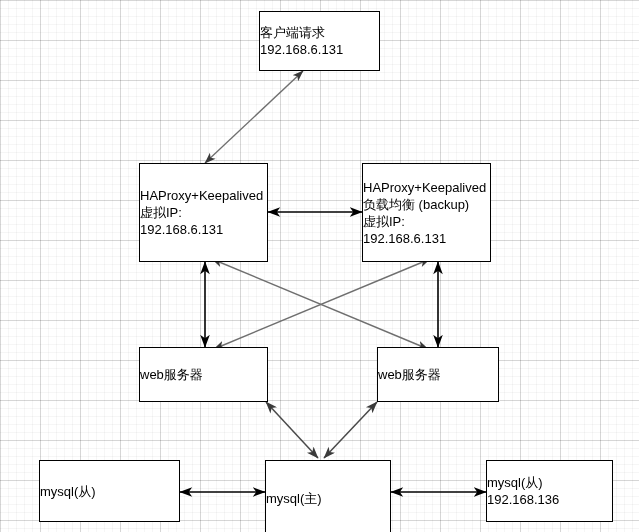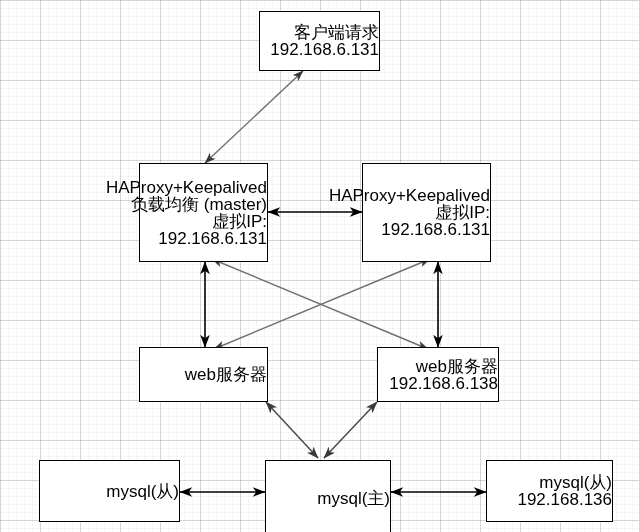--- a/index.html
+++ b/index.html
@@ -34,24 +34,24 @@
     height: 532px;
     pointer-events: none;
   }
   .node {
     position: absolute;
     box-sizing: border-box;
     border: 1px solid #000000;
     background: #ffffff;
     display: flex;
     flex-direction: column;
-    align-items: flex-end;
+    align-items: flex-start;
     justify-content: center;
     text-align: center;
-    font-size: 17px;
+    font-size: 13px;
     line-height: 17px;
     color: #000000;
     z-index: 2;
   }
   .node .ln { display: block; white-space: nowrap; }
 </style>
 </head>
 <body>
 
 <div id="canvas">
@@ -93,38 +93,37 @@
     <line x1="391" y1="492" x2="486" y2="492" stroke="#000000" stroke-width="1.6" marker-start="url(#ahBlackStart)" marker-end="url(#ahBlack)"></line>
   </svg>
 
   <div class="node" style="left:259px; top:11px; width:121px; height:60px;">
     <span class="ln">客户端请求</span>
     <span class="ln">192.168.6.131</span>
   </div>
 
   <div class="node" style="left:139px; top:163px; width:129px; height:99px;">
     <span class="ln">HAProxy+Keepalived</span>
-    <span class="ln">负载均衡 (master)</span>
     <span class="ln">虚拟IP:</span>
     <span class="ln">192.168.6.131</span>
   </div>
 
   <div class="node" style="left:362px; top:163px; width:129px; height:99px;">
     <span class="ln">HAProxy+Keepalived</span>
+    <span class="ln">负载均衡 (backup)</span>
     <span class="ln">虚拟IP:</span>
     <span class="ln">192.168.6.131</span>
   </div>
 
   <div class="node" style="left:139px; top:347px; width:129px; height:55px;">
     <span class="ln">web服务器</span>
   </div>
 
   <div class="node" style="left:377px; top:347px; width:122px; height:55px;">
     <span class="ln">web服务器</span>
-    <span class="ln">192.168.6.138</span>
   </div>
 
   <div class="node" style="left:39px; top:460px; width:141px; height:62px;">
     <span class="ln">mysql(从)</span>
   </div>
 
   <div class="node" style="left:265px; top:460px; width:126px; height:76px;">
     <span class="ln">mysql(主)</span>
   </div>
 

